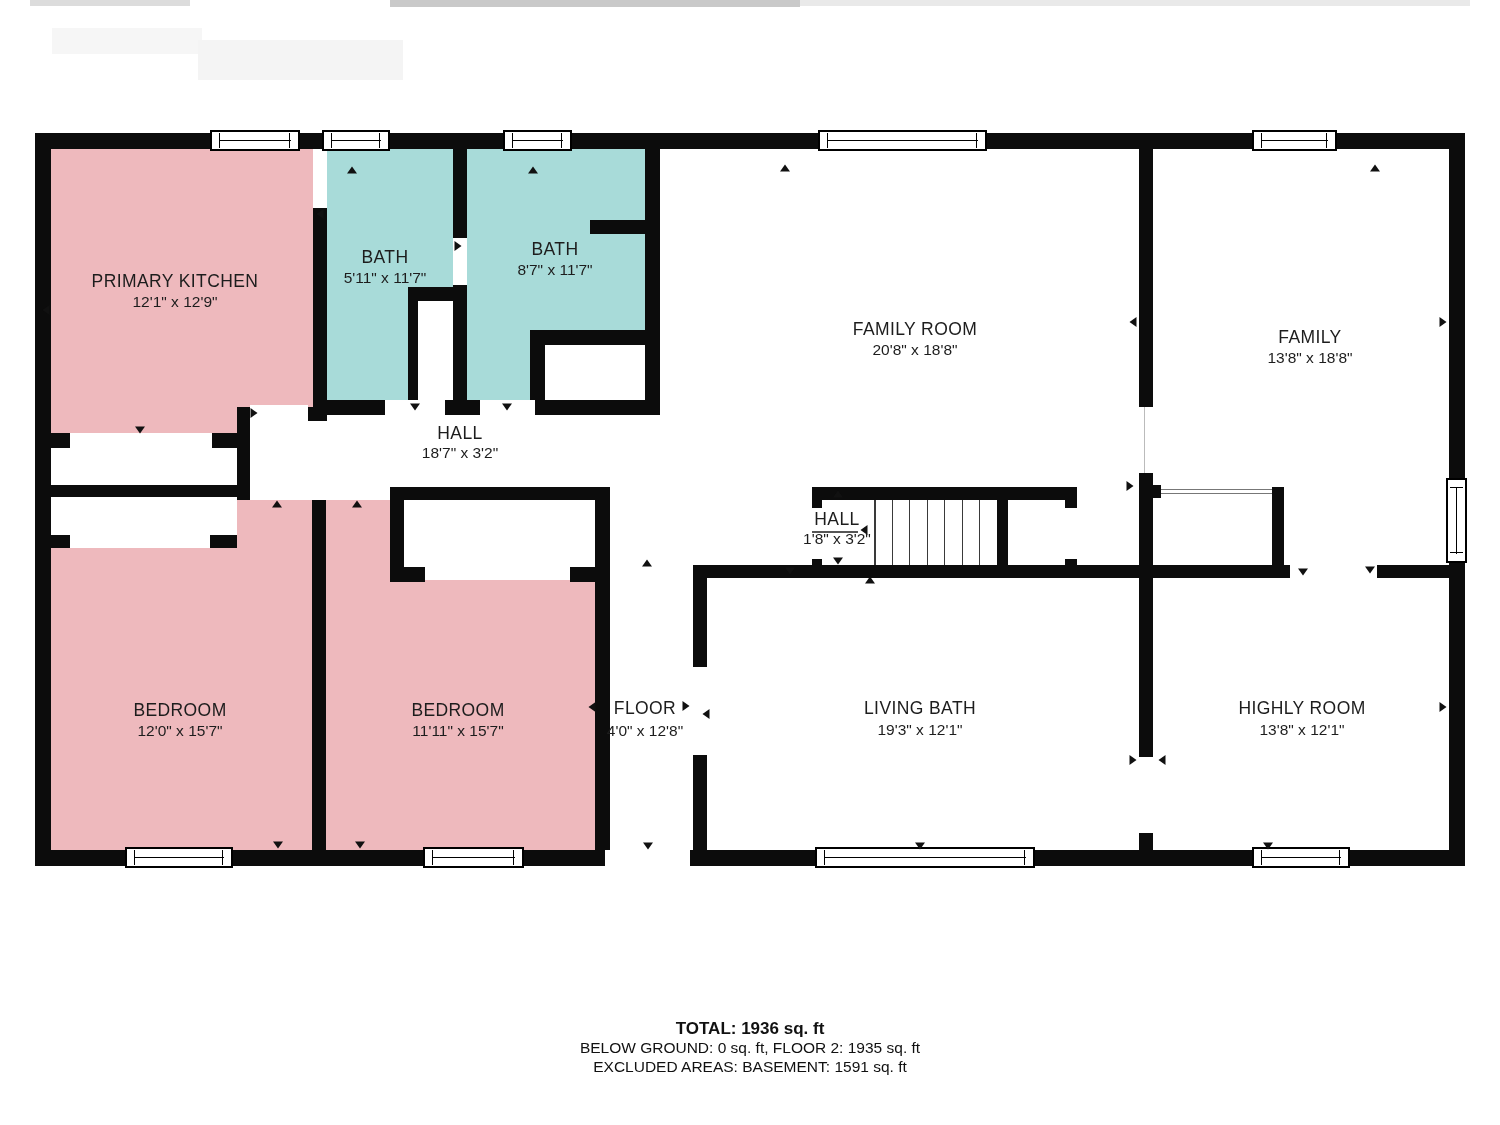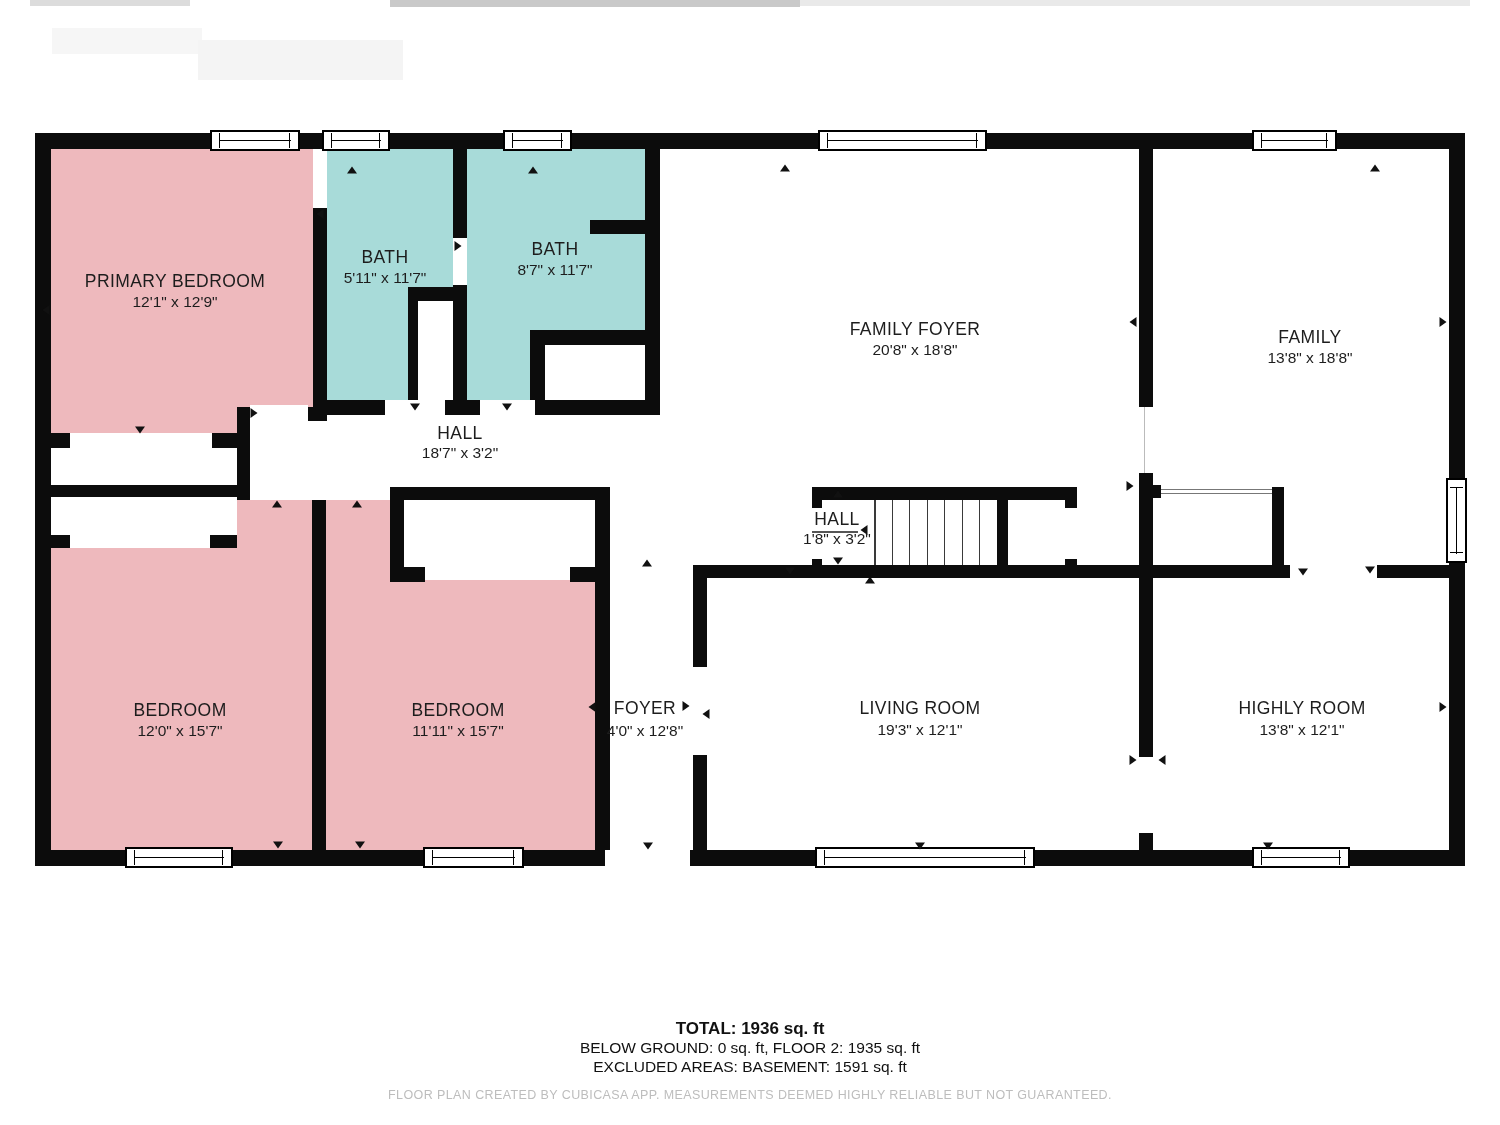--- a/index.html
+++ b/index.html
@@ -155,43 +155,42 @@
   <i class="ar au" style="left:838px;top:494px"></i>
   <i class="ar ad" style="left:838px;top:561px"></i>
   <i class="ar al" style="left:864px;top:530px"></i>
   <i class="ar al" style="left:1133px;top:322px"></i>
   <i class="ar ag" style="left:1130px;top:486px"></i>
   <i class="ar ad" style="left:1303px;top:572px"></i>
   <i class="ar ad" style="left:1370px;top:570px"></i>
   <i class="ar ag" style="left:1133px;top:760px"></i>
   <i class="ar al" style="left:1162px;top:760px"></i>
 
-  <div class="lbl lname" style="left:175px;top:281px">PRIMARY BEDROOM</div>
+  <div class="lbl lname" style="left:175px;top:281px">PRIMARY KITCHEN</div>
   <div class="lbl ldim" style="left:175px;top:302px">12'1" x 12'9"</div>
   <div class="lbl lname" style="left:385px;top:257px">BATH</div>
   <div class="lbl ldim" style="left:385px;top:278px">5'11" x 11'7"</div>
   <div class="lbl lname" style="left:555px;top:249px">BATH</div>
   <div class="lbl ldim" style="left:555px;top:270px">8'7" x 11'7"</div>
-  <div class="lbl lname" style="left:915px;top:329px">FAMILY FOYER</div>
+  <div class="lbl lname" style="left:915px;top:329px">FAMILY ROOM</div>
   <div class="lbl ldim" style="left:915px;top:350px">20'8" x 18'8"</div>
   <div class="lbl lname" style="left:1310px;top:337px">FAMILY</div>
   <div class="lbl ldim" style="left:1310px;top:358px">13'8" x 18'8"</div>
   <div class="lbl lname" style="left:460px;top:433px">HALL</div>
   <div class="lbl ldim" style="left:460px;top:453px">18'7" x 3'2"</div>
   <div class="lbl lname" style="left:837px;top:519px">HALL</div>
   <div class="lbl ldim" style="left:837px;top:539px">1'8" x 3'2"</div>
   <div class="lbl lname" style="left:180px;top:710px">BEDROOM</div>
   <div class="lbl ldim" style="left:180px;top:731px">12'0" x 15'7"</div>
   <div class="lbl lname" style="left:458px;top:710px">BEDROOM</div>
   <div class="lbl ldim" style="left:458px;top:731px">11'11" x 15'7"</div>
-  <div class="lbl lname" style="left:645px;top:708px">FOYER</div>
+  <div class="lbl lname" style="left:645px;top:708px">FLOOR</div>
   <div class="lbl ldim" style="left:645px;top:731px">4'0" x 12'8"</div>
-  <div class="lbl lname" style="left:920px;top:708px">LIVING ROOM</div>
+  <div class="lbl lname" style="left:920px;top:708px">LIVING BATH</div>
   <div class="lbl ldim" style="left:920px;top:730px">19'3" x 12'1"</div>
   <div class="lbl lname" style="left:1302px;top:708px">HIGHLY ROOM</div>
   <div class="lbl ldim" style="left:1302px;top:730px">13'8" x 12'1"</div>
 
   <div class="sum total" style="top:1019px">TOTAL: 1936 sq. ft</div>
   <div class="sum" style="top:1039px">BELOW GROUND: 0 sq. ft, FLOOR 2: 1935 sq. ft</div>
   <div class="sum" style="top:1058px">EXCLUDED AREAS: BASEMENT: 1591 sq. ft</div>
-  <div class="sum foot" style="top:1088px">FLOOR PLAN CREATED BY CUBICASA APP. MEASUREMENTS DEEMED HIGHLY RELIABLE BUT NOT GUARANTEED.</div>
 
 </div>
 
 </body></html>

